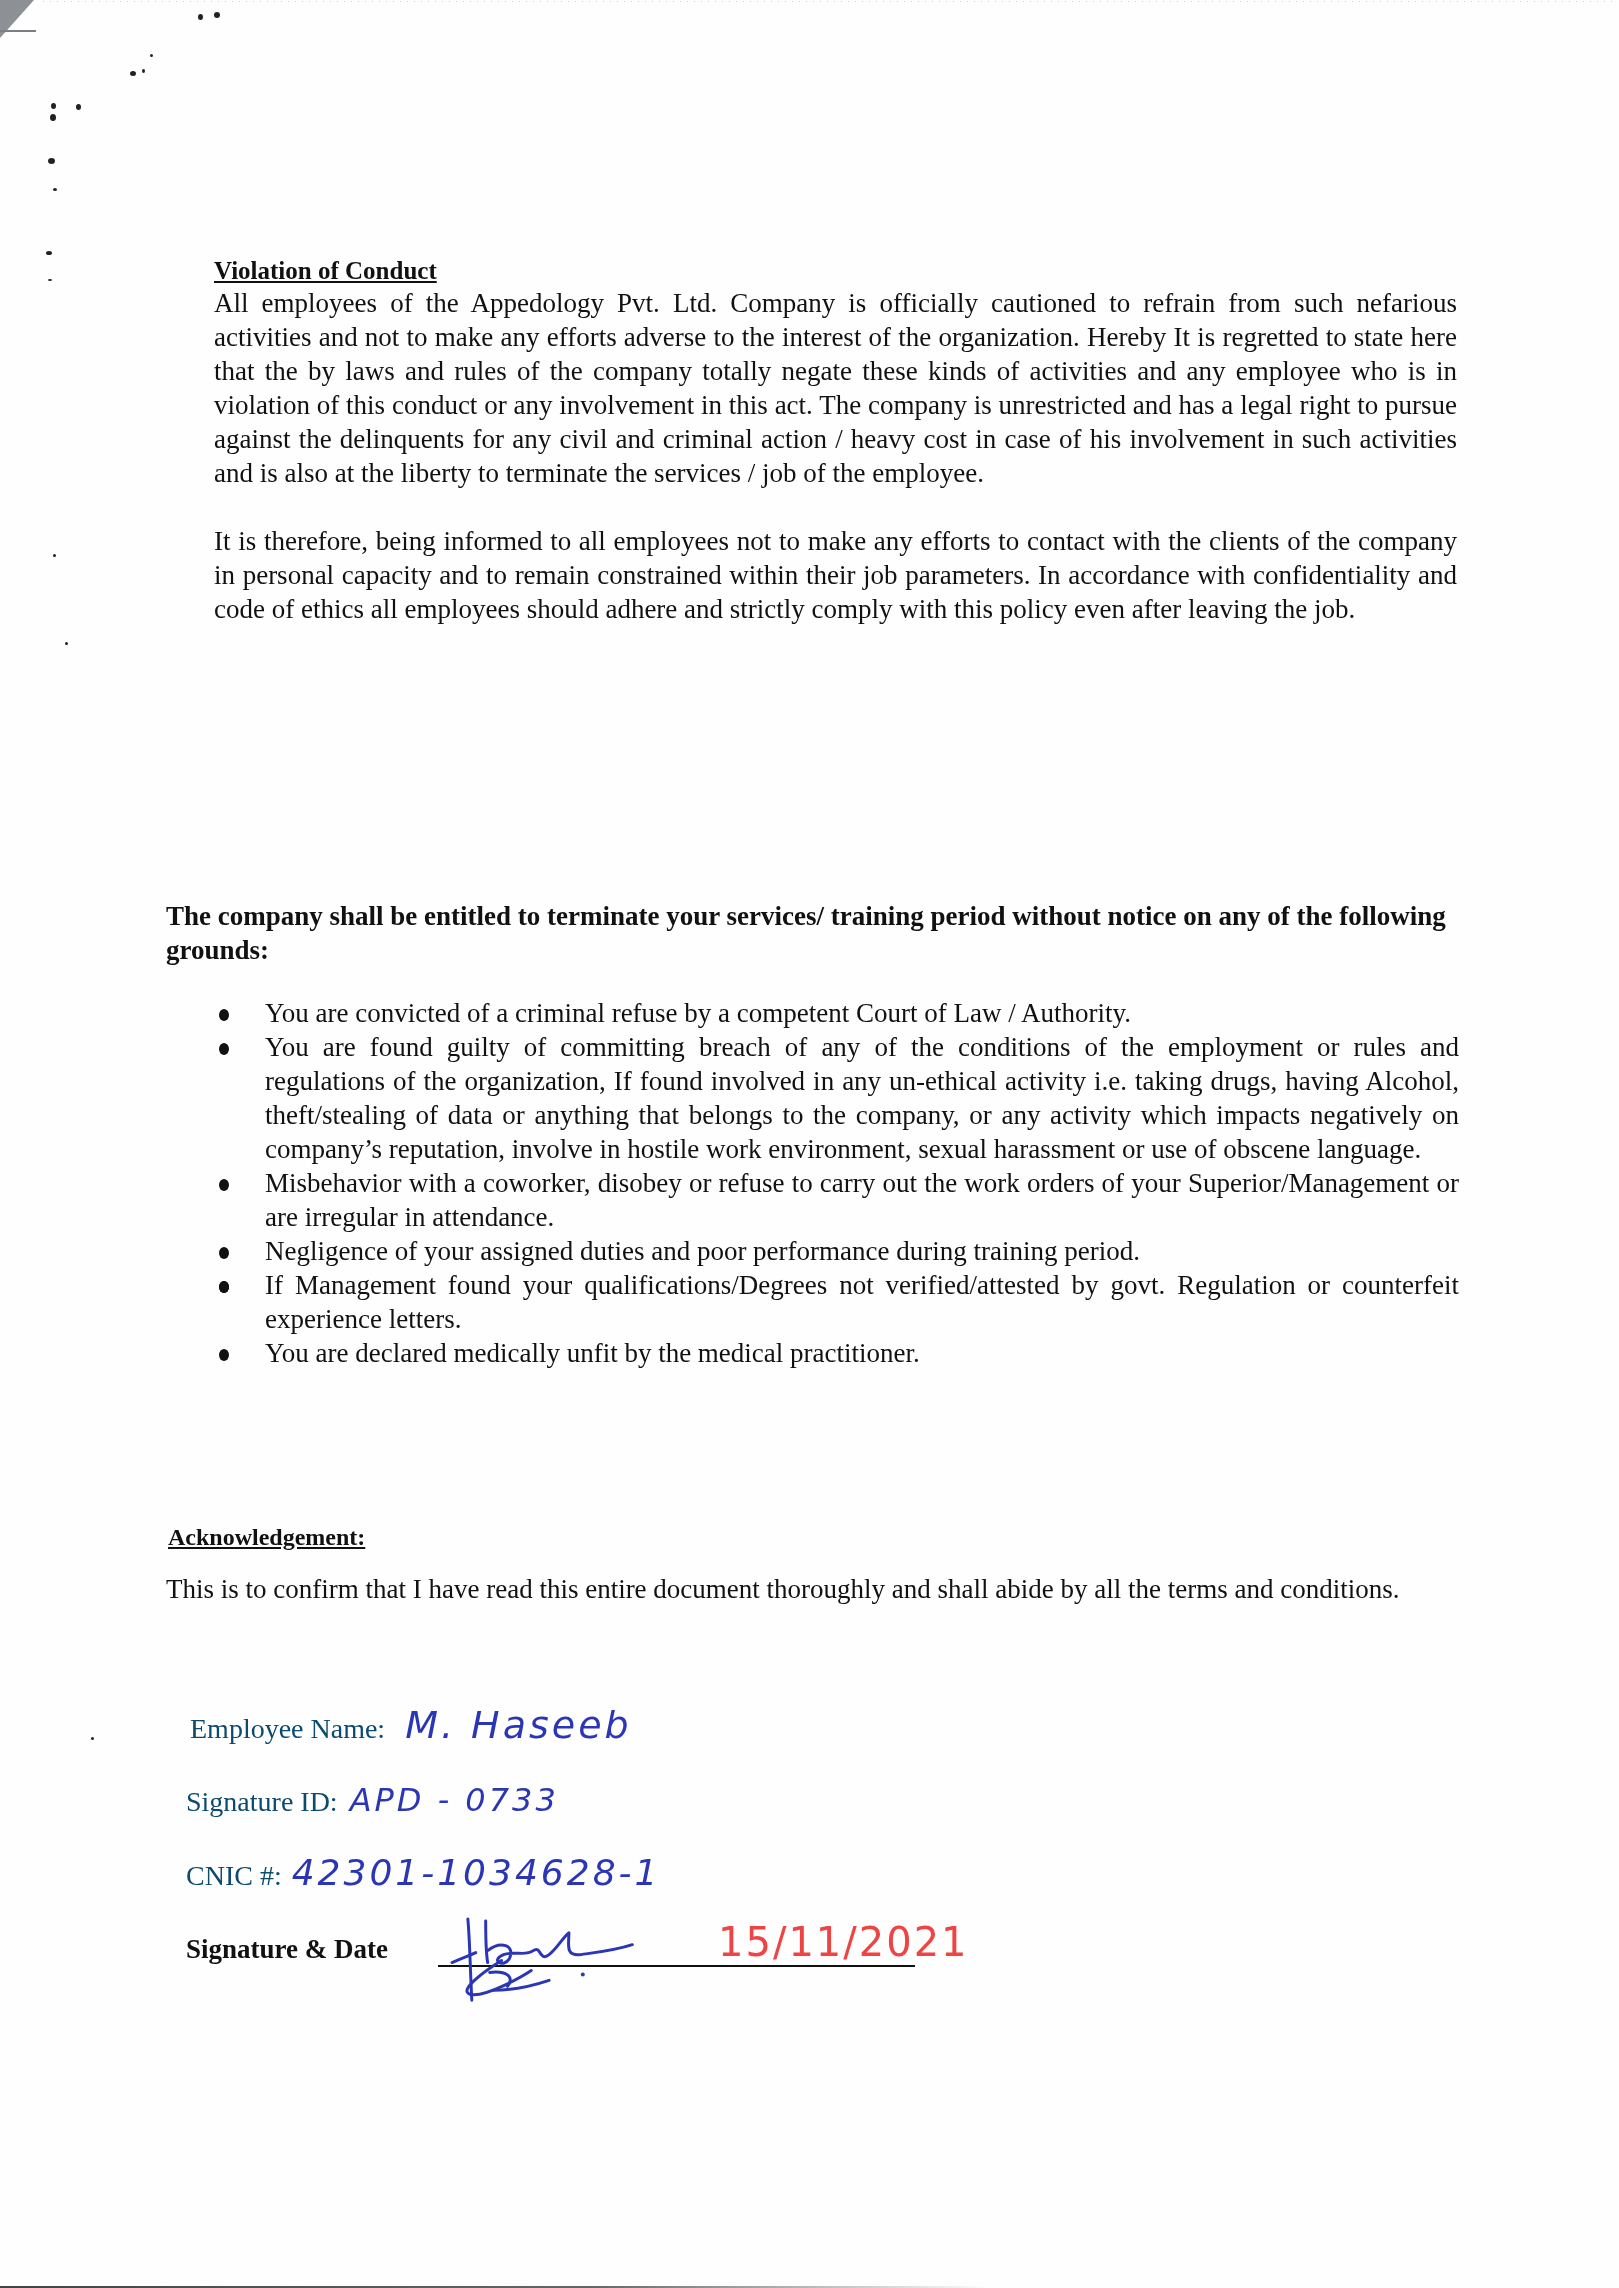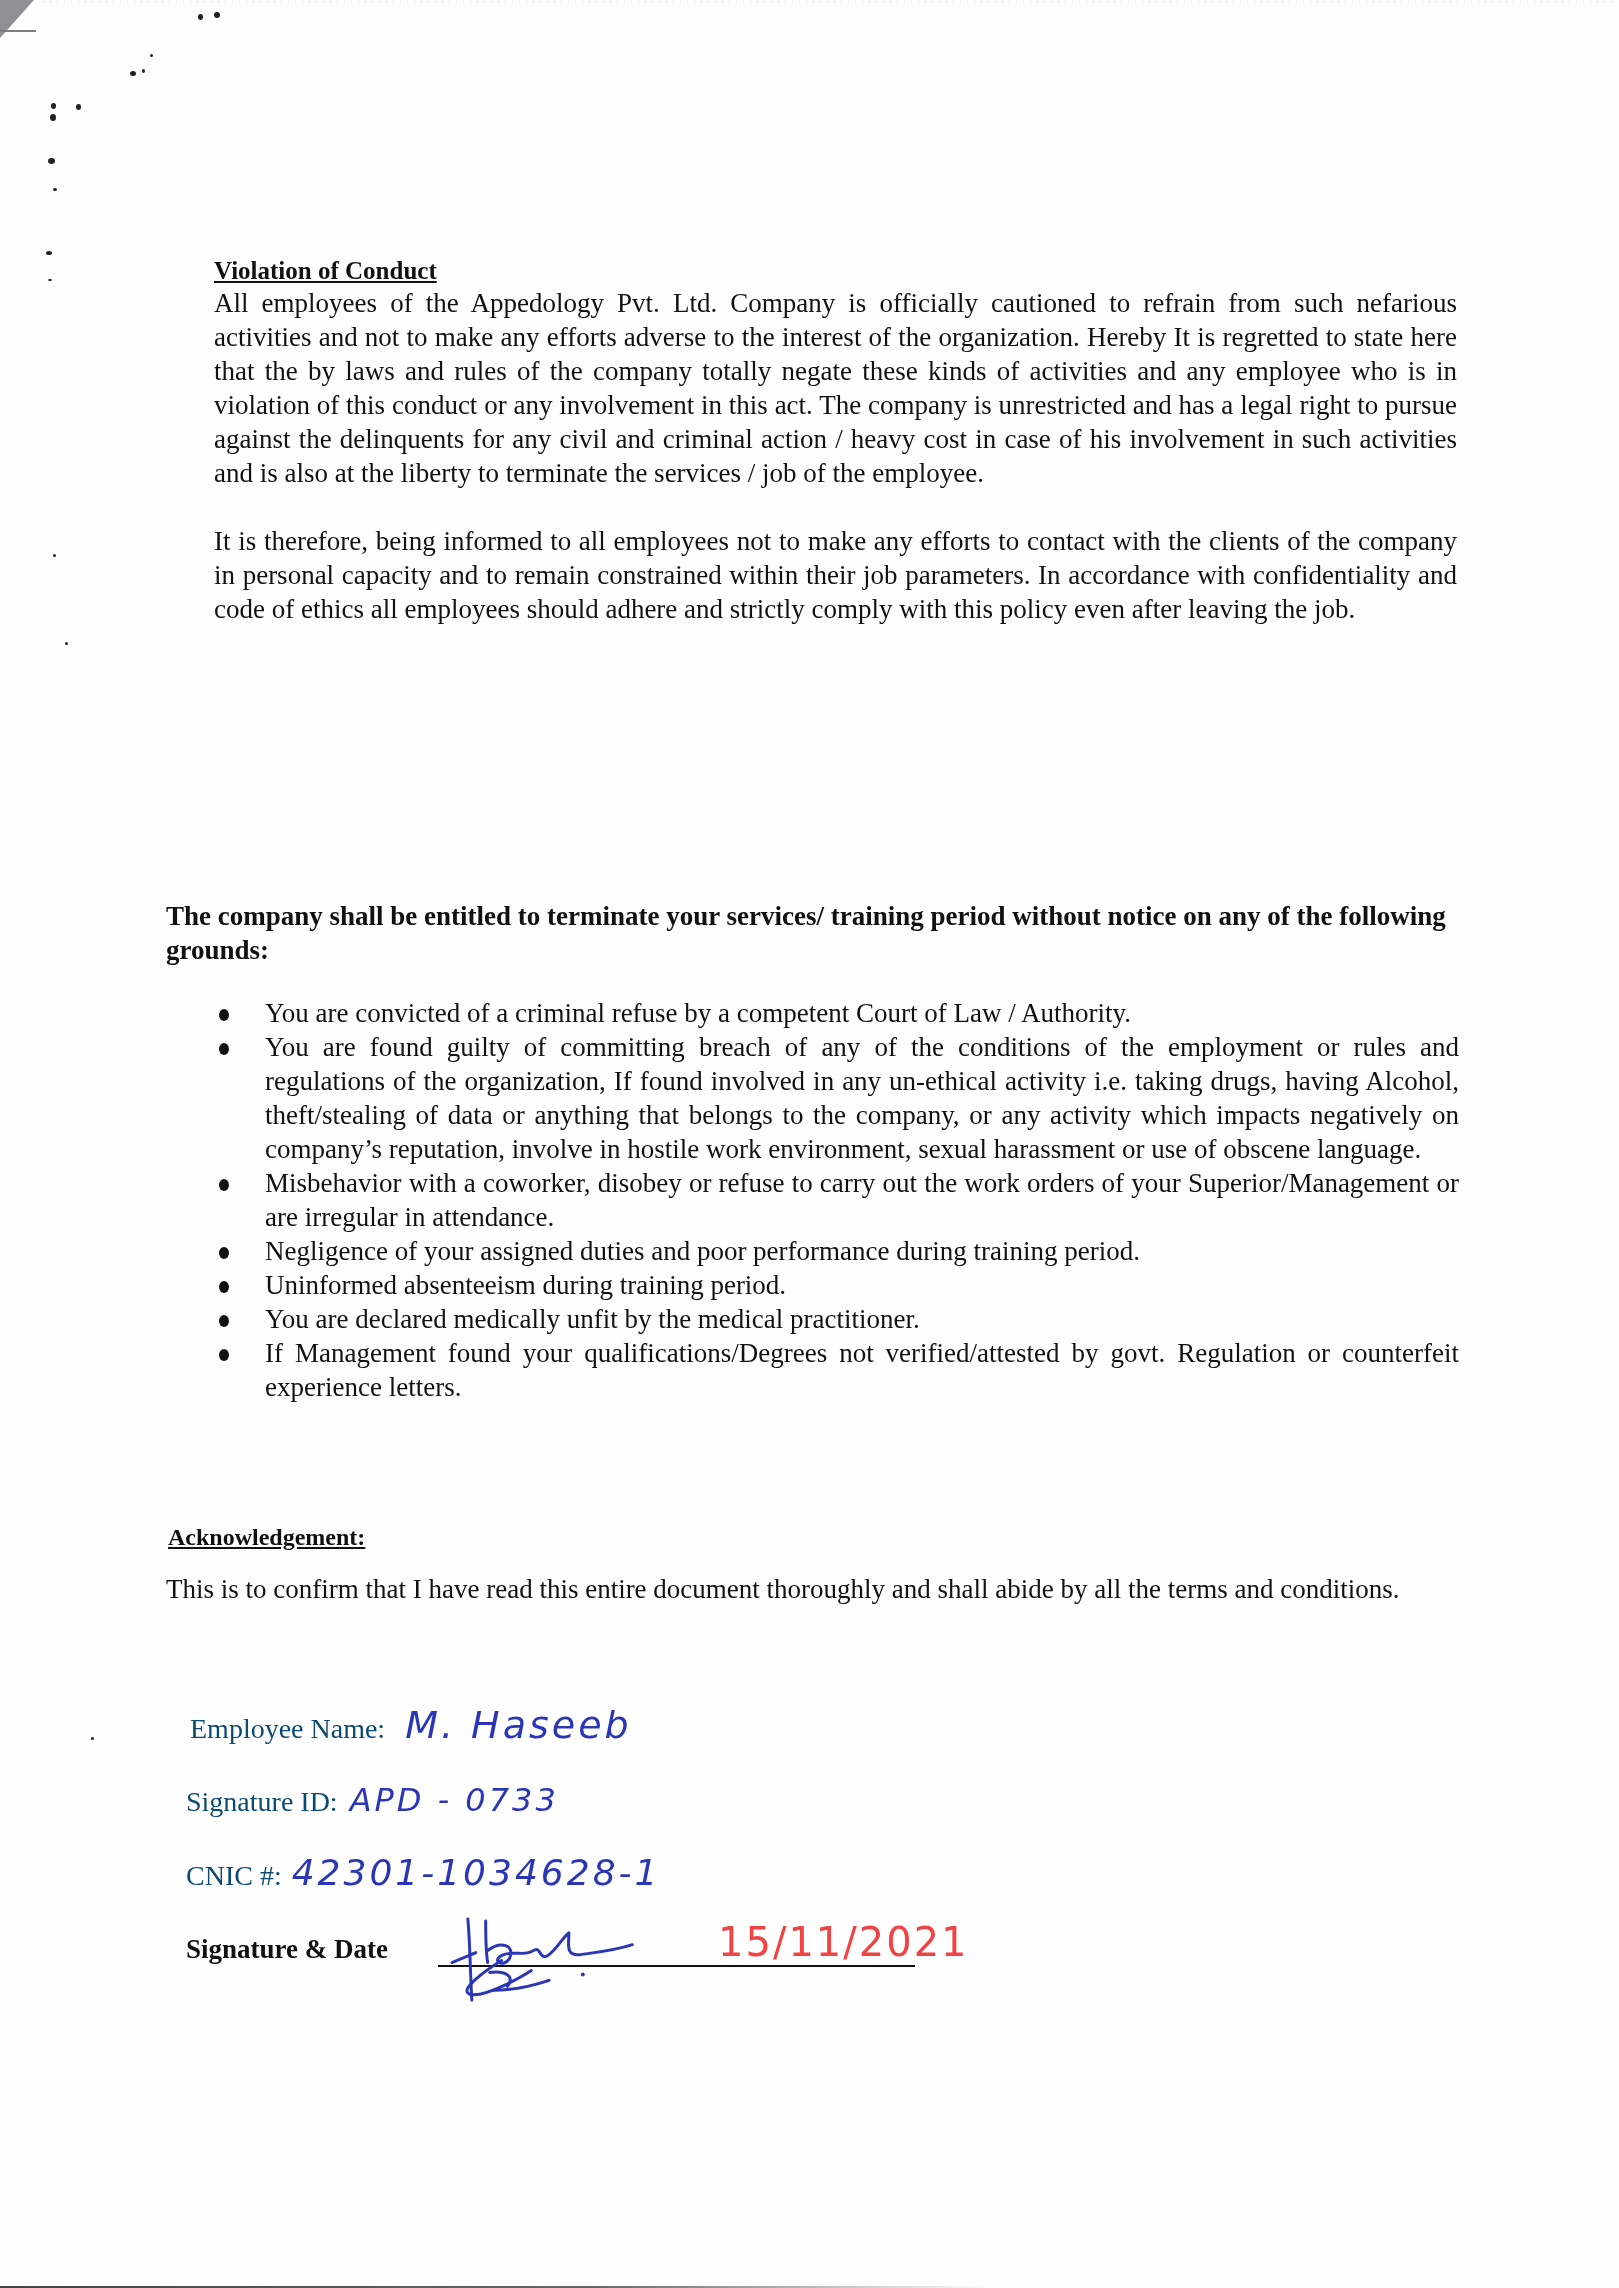--- a/index.html
+++ b/index.html
@@ -194,23 +194,23 @@
     <p class="para2">It is therefore, being informed to all employees not to make any efforts to contact with the clients of the company in personal capacity and to remain constrained within their job parameters. In accordance with confidentiality and code of ethics all employees should adhere and strictly comply with this policy even after leaving the job.</p>
   </div>
 
   <div id="grounds-heading">The company shall be entitled to terminate your services/ training period without notice on any of the following grounds:</div>
 
   <ul id="grounds-list">
     <li><span class="bullet"></span><span>You are convicted of a criminal refuse by a competent Court of Law / Authority.</span></li>
     <li><span class="bullet"></span><span>You are found guilty of committing breach of any of the conditions of the employment or rules and regulations of the organization, If found involved in any un-ethical activity i.e. taking drugs, having Alcohol, theft/stealing of data or anything that belongs to the company, or any activity which impacts negatively on company’s reputation, involve in hostile work environment, sexual harassment or use of obscene language.</span></li>
     <li><span class="bullet"></span><span>Misbehavior with a coworker, disobey or refuse to carry out the work orders of your Superior/Management or are irregular in attendance.</span></li>
     <li><span class="bullet"></span><span>Negligence of your assigned duties and poor performance during training period.</span></li>
-    <li><span class="bullet"></span><span>Uninformed absenteeism during training period.</span></li>
+    <li><span class="bullet"></span></li>
+    <li><span class="bullet"></span><span>If Management found your qualifications/Degrees not verified/attested by govt. Regulation or counterfeit experience letters.</span></li>
     <li><span class="bullet"></span><span>You are declared medically unfit by the medical practitioner.</span></li>
-    <li><span class="bullet"></span><span>If Management found your qualifications/Degrees not verified/attested by govt. Regulation or counterfeit experience letters.</span></li>
   </ul>
 
   <div id="ack-heading">Acknowledgement:</div>
   <div id="ack-text">This is to confirm that I have read this entire document thoroughly and shall abide by all the terms and conditions.</div>
 
   <div id="row-name" class="field-row">
     <span class="field-label">Employee Name:</span><span class="handwritten">M. Haseeb</span>
   </div>
 
   <div id="row-id" class="field-row">

